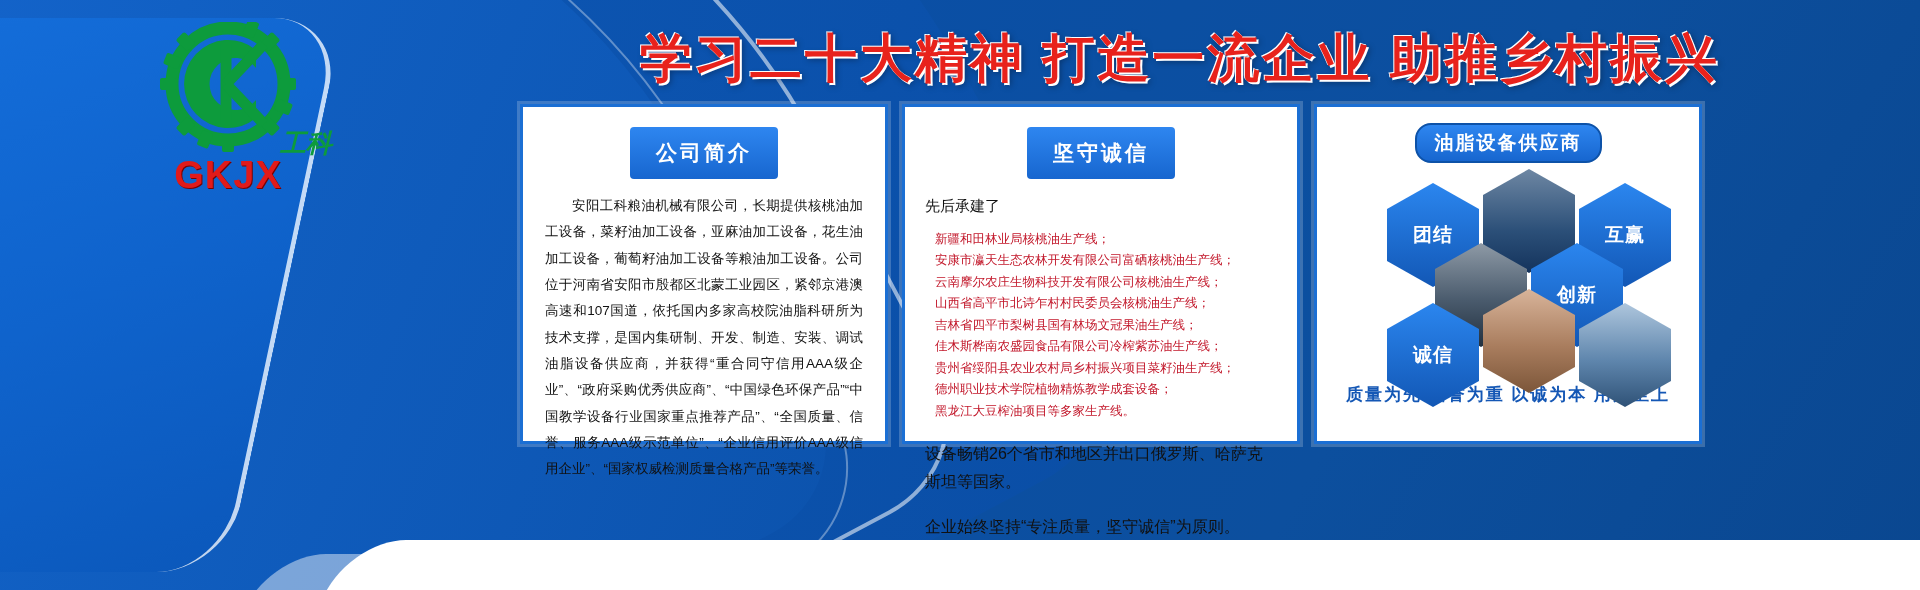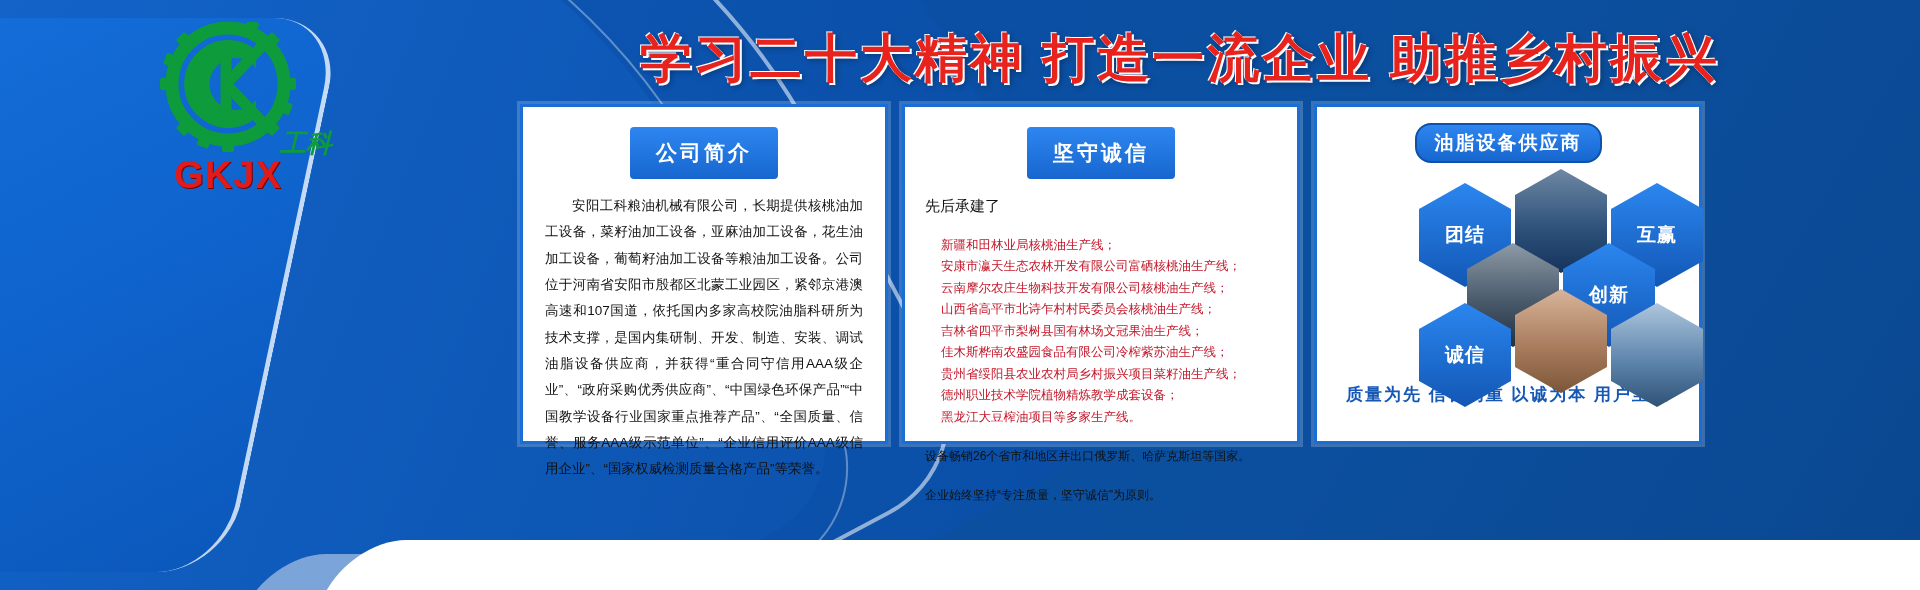--- a/index.html
+++ b/index.html
@@ -169,31 +169,31 @@
   }
 
   .perf-intro {
     font-size: 15px;
     color: #111;
     line-height: 1.7;
     margin-bottom: 2px;
   }
   .perf-list {
     list-style: none;
-    margin: 16px;
+    margin: 10px;
     padding: 0;
   }
   .perf-list li {
     font-size: 12.5px;
     line-height: 1.72;
     color: #c2172a;
     white-space: nowrap;
   }
   .perf-foot {
-    font-size: 12px;
+    font-size: 16px;
     color: #111;
     line-height: 1.72;
     margin-top: 18px;
   }
 
   
   .hexwrap {
     position: relative;
     width: 100%;
     height: 200px;
@@ -206,21 +206,20 @@
     clip-path: polygon(50% 0%, 100% 25%, 100% 75%, 50% 100%, 0% 75%, 0% 25%);
     display: flex;
     align-items: center;
     justify-content: center;
     color: #fff;
     font-size: 19px;
     font-weight: 700;
     letter-spacing: 1px;
     background: linear-gradient(180deg, #2b86ef 0%, #1257b5 100%);
     overflow: hidden;
-    margin-left: 32px;
   }
   .hex-city { background: linear-gradient(180deg,#6e87a3 0%, #2b4f78 60%, #14335c 100%); }
   .hex-mach { background: linear-gradient(180deg,#8e9aa6 0%, #4a5b6d 55%, #22303f 100%); }
   .hex-hand { background: linear-gradient(180deg,#d8b49a 0%, #a97d5e 55%, #7c5639 100%); }
   .hex-glass { background: linear-gradient(180deg,#aec6dd 0%, #5f86ad 55%, #2f5277 100%); }
 
   .slogan {
     text-align: center;
     font-size: 17px;
     font-weight: 700;

